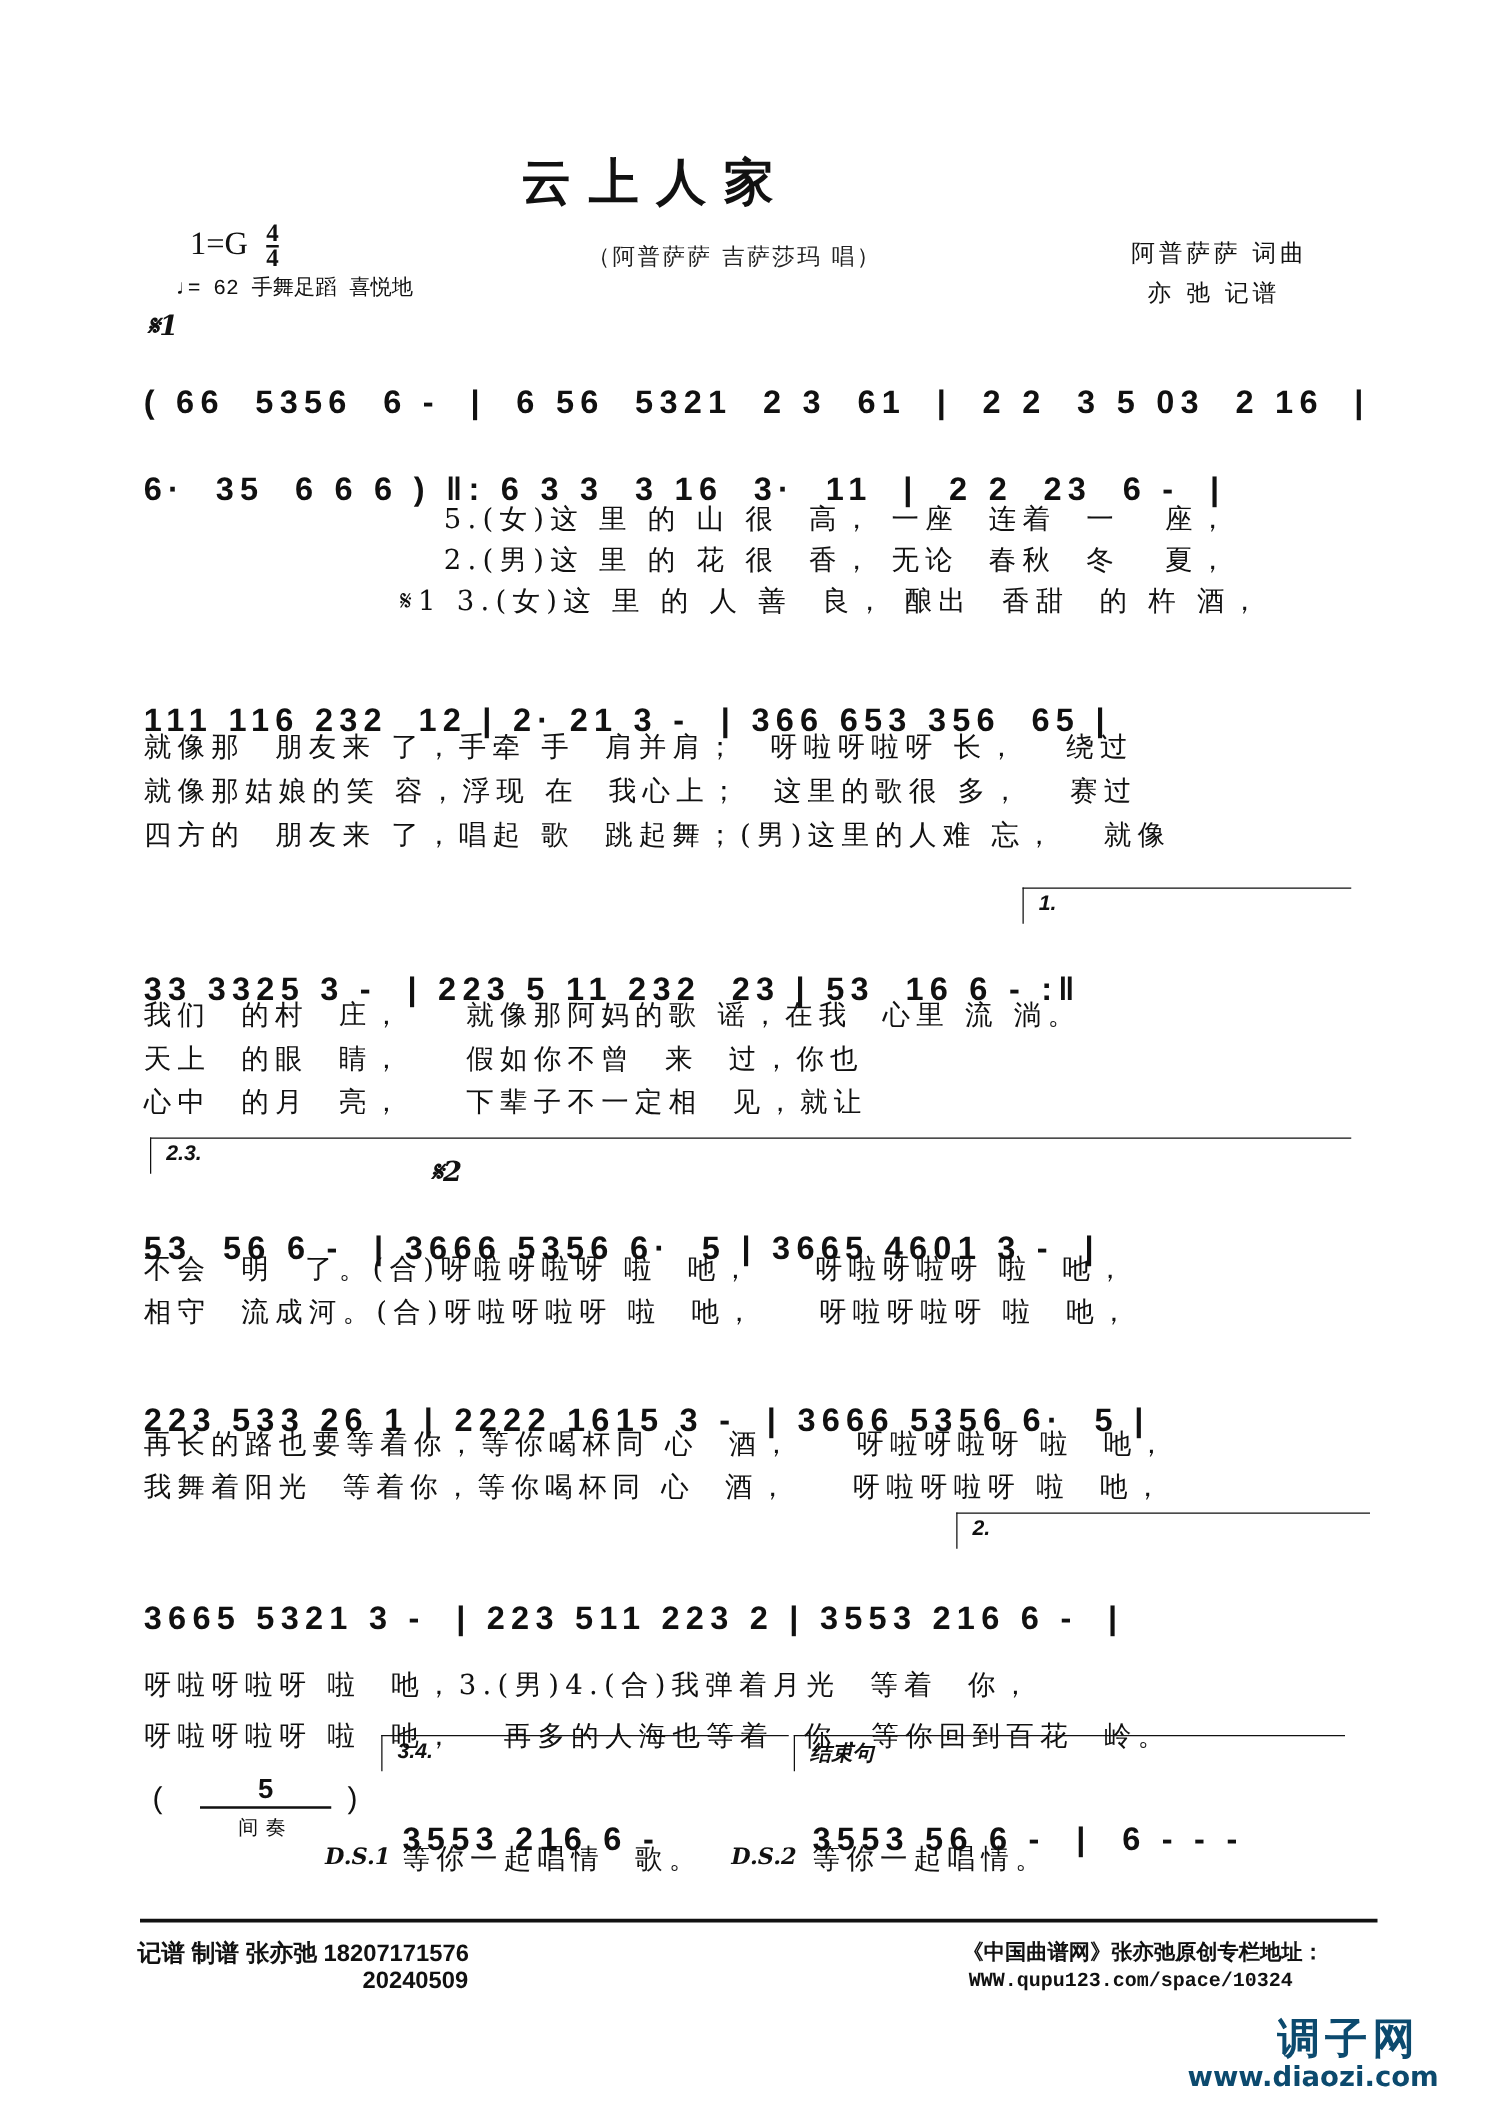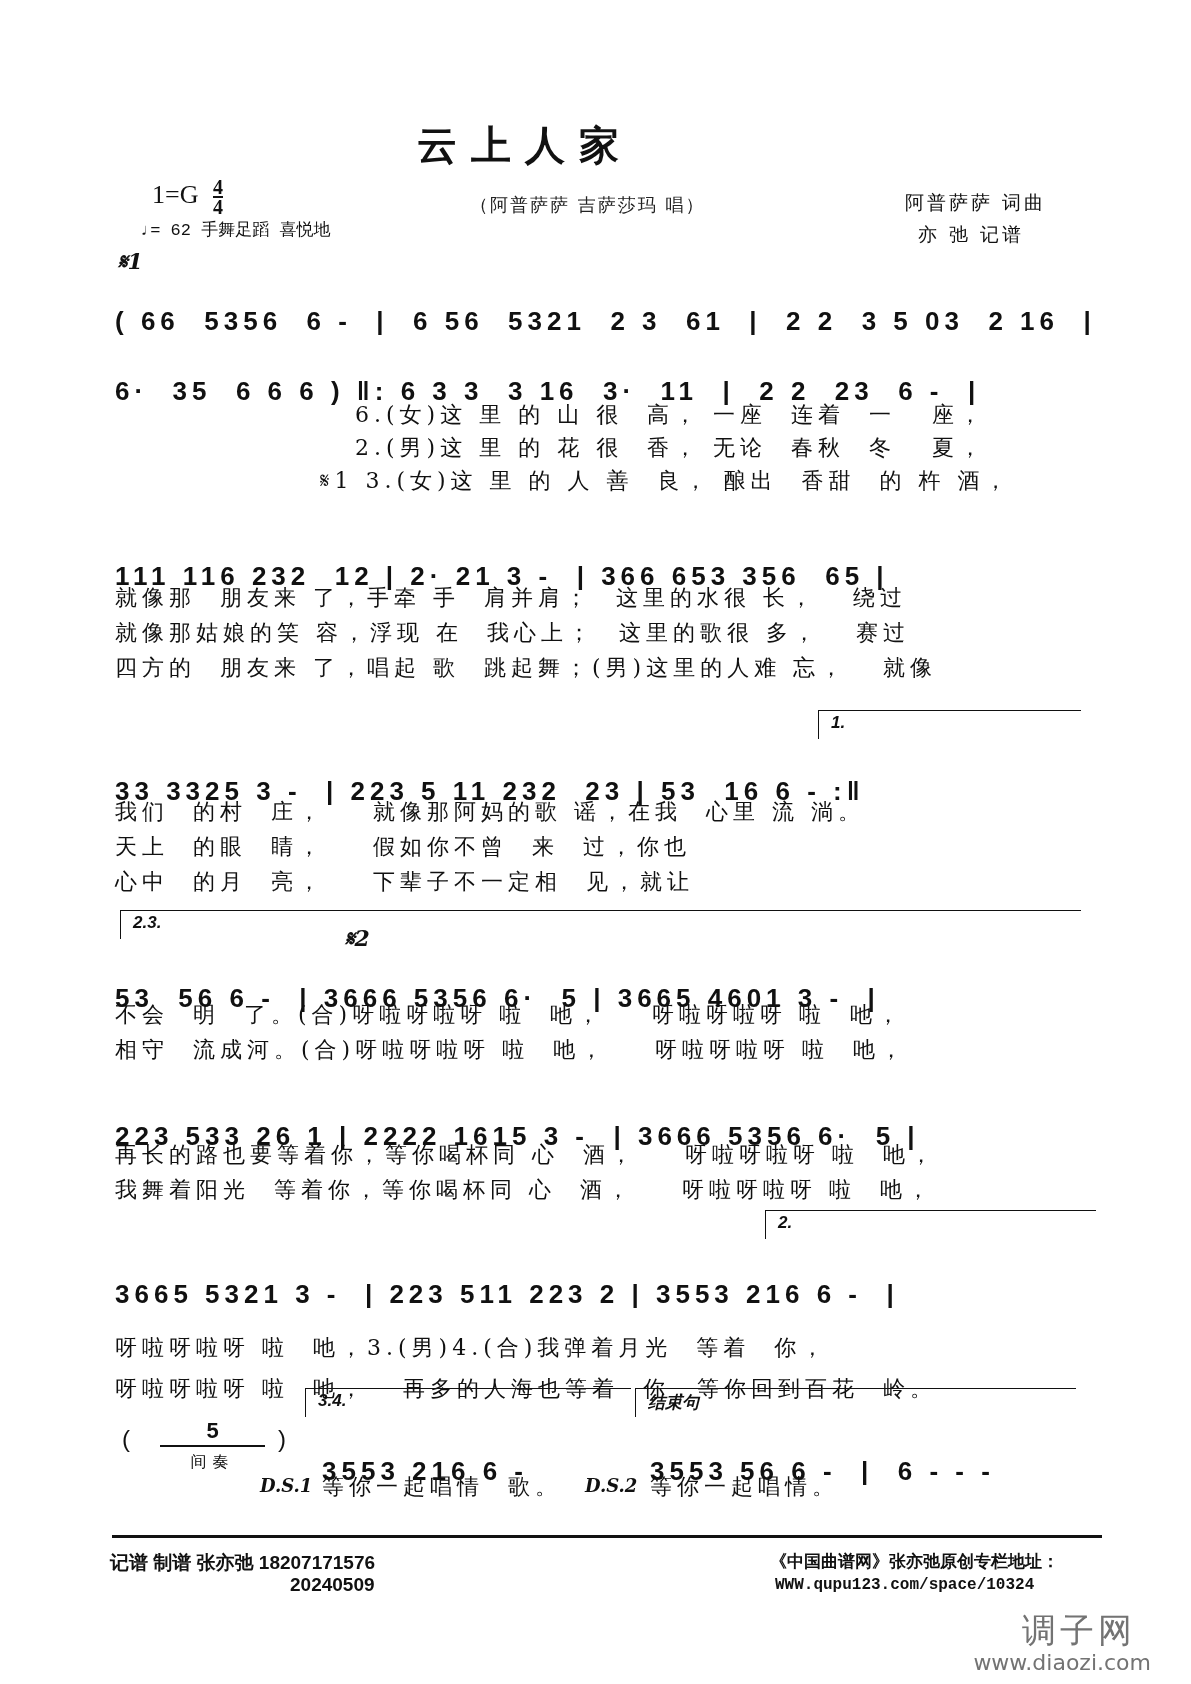--- a/index.html
+++ b/index.html
@@ -14,21 +14,21 @@
   .singers{left:470px;top:193px;font-size:18px;color:#222;letter-spacing:2px;font-family:"DejaVu Serif",serif;}
   .credit{left:905px;font-size:19px;letter-spacing:3px;font-family:"DejaVu Serif",serif;}
   .row{left:115px;width:980px;height:40px;font-family:"Liberation Sans",sans-serif;font-weight:bold;font-size:26px;white-space:pre;}
   .notes{position:absolute;white-space:pre;letter-spacing:5px;}
   .lyr{left:115px;font-family:"DejaVu Serif",serif;font-size:22px;letter-spacing:5px;white-space:pre;}
   .seg{position:absolute;font-style:italic;font-weight:bold;font-family:"DejaVu Serif",serif;font-size:22px;}
   .volta{position:absolute;border-top:1.5px solid #111;border-left:1.5px solid #111;height:28px;}
   .volta span{position:absolute;left:12px;top:2px;font-style:italic;font-weight:bold;font-size:17px;font-family:"Liberation Sans",sans-serif;}
   .foot-line{left:112px;width:990px;top:1535px;height:3px;background:#111;}
   .foot{font-family:"Liberation Sans",sans-serif;font-weight:bold;font-size:19px;}
-  .wm{right:40px;text-align:center;color:#737373;font-weight:normal;font-family:"DejaVu Sans",sans-serif;}
+  .wm{right:40px;text-align:center;color:#0c4a6e;font-weight:bold;font-family:"DejaVu Sans",sans-serif;}
 </style>
 </head>
 <body>
 
 <div class="abs title">云上人家</div>
 
 <div class="abs key">
   <span>1=G</span>
   <span class="ts">
     <span>4</span>
@@ -41,28 +41,28 @@
 <div class="abs credit" style="top:222px;left:918px">亦 弛 记谱</div>
 
 <div class="abs seg" style="left:118px;top:248px">𝄋1</div>
 <div class="abs row" style="top:275px">
   <span class="notes" style="left:0">( 66  5356  6 -  |  6 56  5321  2 3  61  |  2 2  3 5 03  2 16  |</span>
 </div>
 
 <div class="abs row" style="top:345px">
   <span class="notes" style="left:0">6·  35  6 6 6 ) ‖: 6 3 3  3 16  3·  11  |  2 2  23  6 -  |</span>
 </div>
-<div class="abs lyr" style="left:355px;top:400px">6.(女)这 里 的 山 很  高， 一座  连着  一   座，</div>
+<div class="abs lyr" style="left:355px;top:400px">5.(女)这 里 的 山 很  高， 一座  连着  一   座，</div>
 <div class="abs lyr" style="left:355px;top:433px">2.(男)这 里 的 花 很  香， 无论  春秋  冬   夏，</div>
 <div class="abs lyr" style="left:320px;top:466px">𝄋1 3.(女)这 里 的 人 善  良， 酿出  香甜  的 杵 酒，</div>
 
 <div class="abs row" style="top:530px">
   <span class="notes" style="left:0">111 116 232  12 | 2· 21 3 -  | 366 653 356  65 |</span>
 </div>
-<div class="abs lyr" style="top:583px">就像那  朋友来 了，手牵 手  肩并肩；  这里的水很 长，   绕过</div>
+<div class="abs lyr" style="top:583px">就像那  朋友来 了，手牵 手  肩并肩；  呀啦呀啦呀 长，   绕过</div>
 <div class="abs lyr" style="top:618px">就像那姑娘的笑 容，浮现 在  我心上；  这里的歌很 多，   赛过</div>
 <div class="abs lyr" style="top:653px">四方的  朋友来 了，唱起 歌  跳起舞；(男)这里的人难 忘，   就像</div>
 
 <div class="abs volta" style="left:818px;top:710px;width:262px">
     <span>1.</span>
   </div>
 <div class="abs row" style="top:745px">
   <span class="notes" style="left:0">33 3325 3 -  | 223 5 11 232  23 | 53  16 6 - :‖</span>
 </div>
 <div class="abs lyr" style="top:797px">我们  的村  庄，    就像那阿妈的歌 谣，在我  心里 流 淌。</div>

